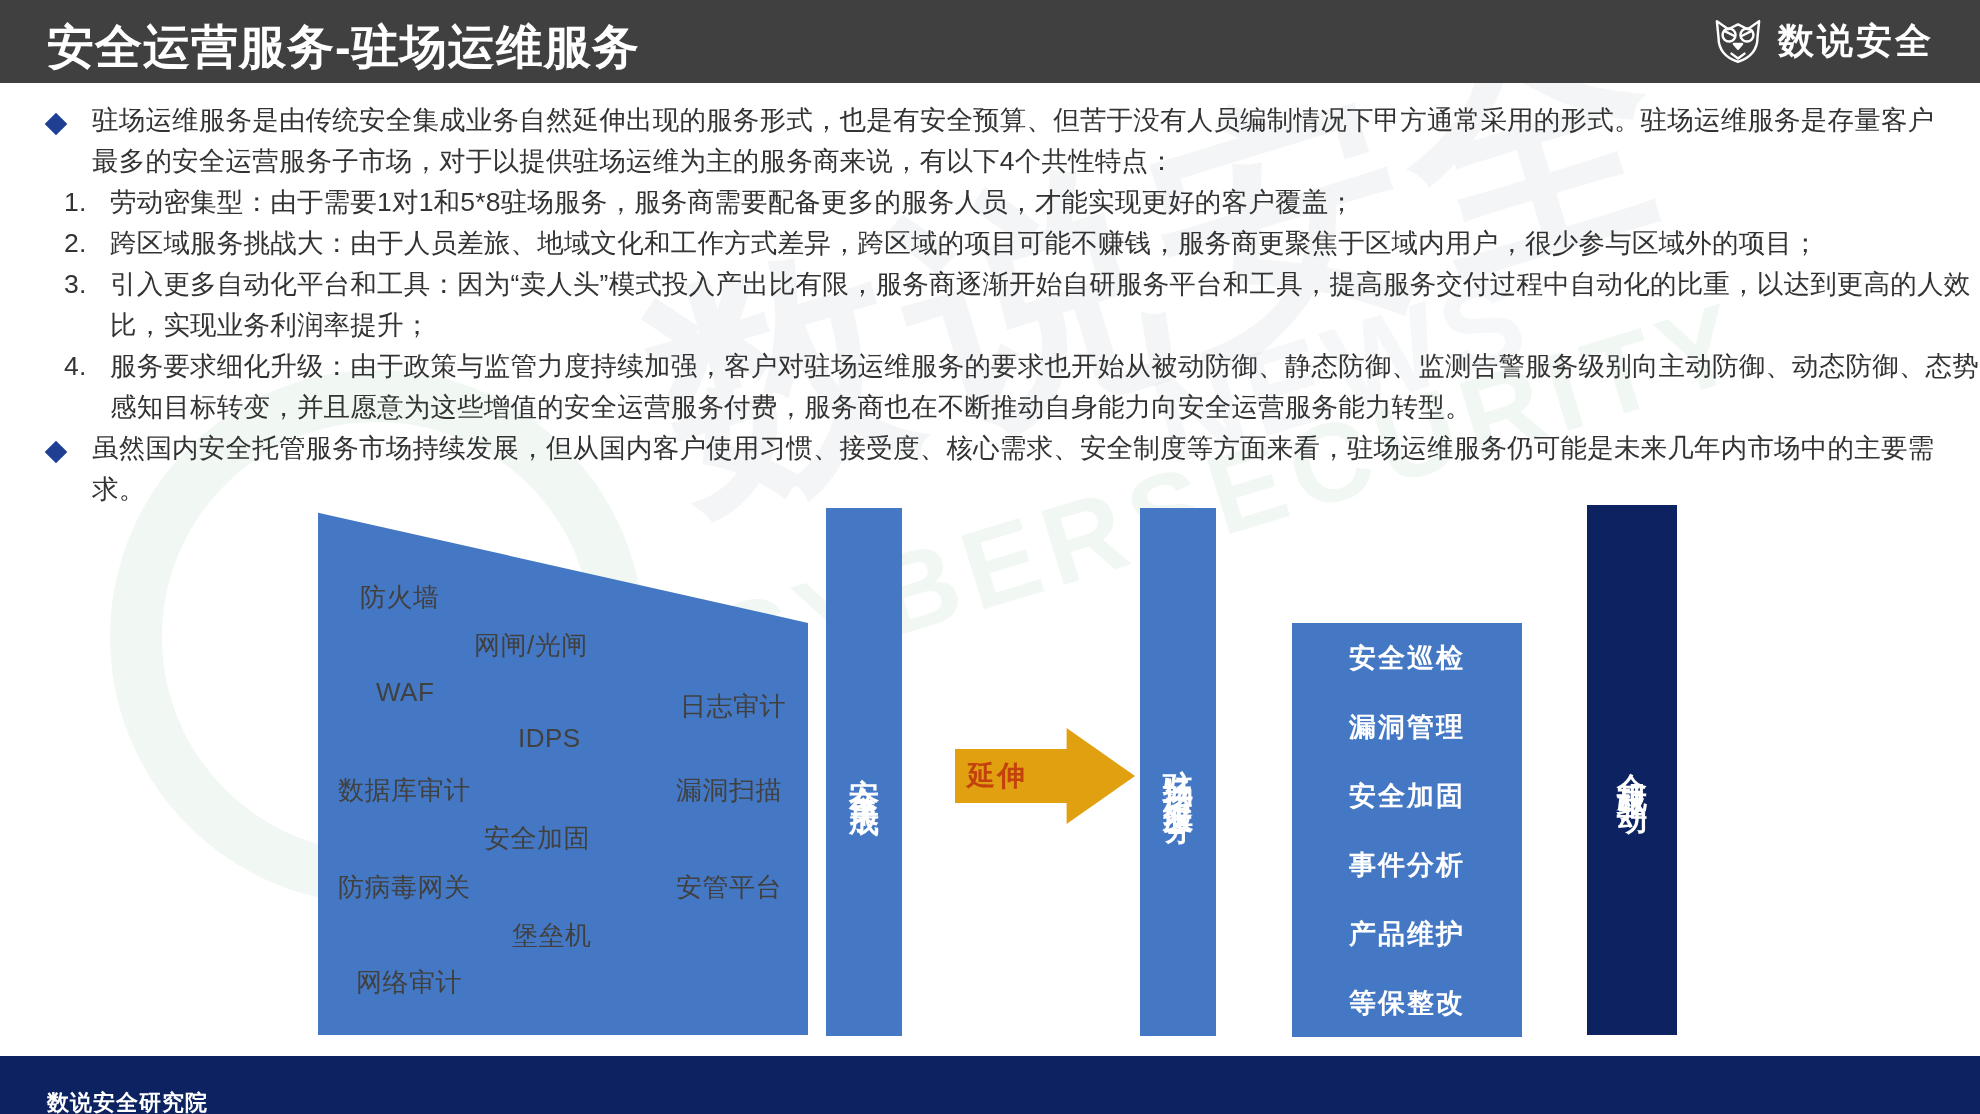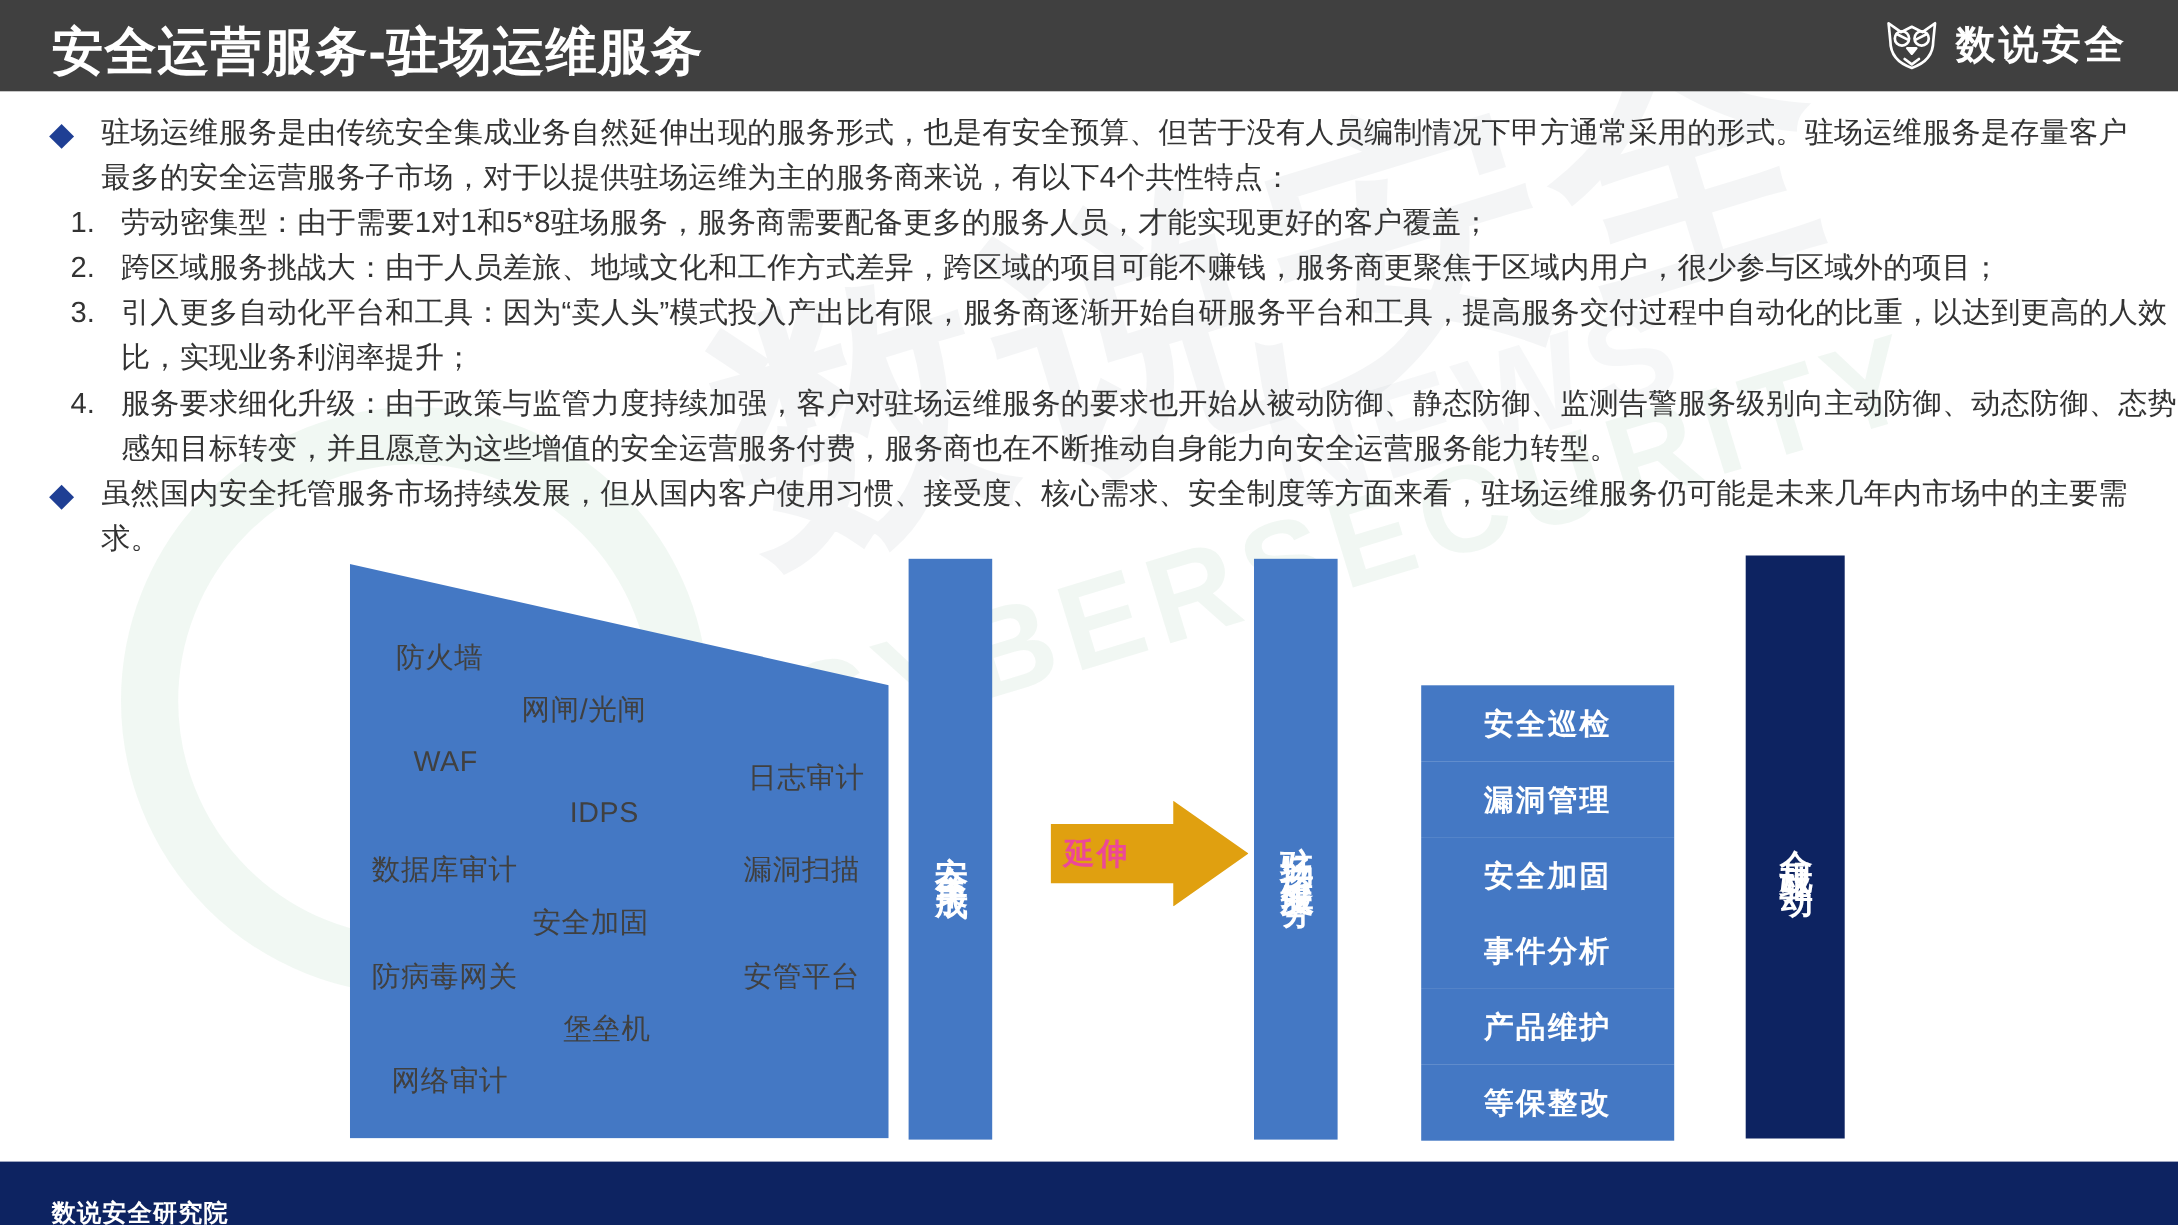--- a/index.html
+++ b/index.html
@@ -236,21 +236,21 @@
     position: absolute;
     inset: 0;
     background: #e0a010;
     clip-path: polygon(0% 22%, 62% 22%, 62% 0%, 100% 50%, 62% 100%, 62% 78%, 0% 78%);
   }
   .arrow-label {
     position: absolute;
     left: 12px;
     top: 50%;
     transform: translateY(-50%);
-    color: #ec4899;
+    color: #c2410c;
     font-size: 28px;
     font-weight: bold;
     letter-spacing: 2px;
     white-space: nowrap;
     text-align: center;
   }
 
   
   .svc-col {
     position: absolute;

